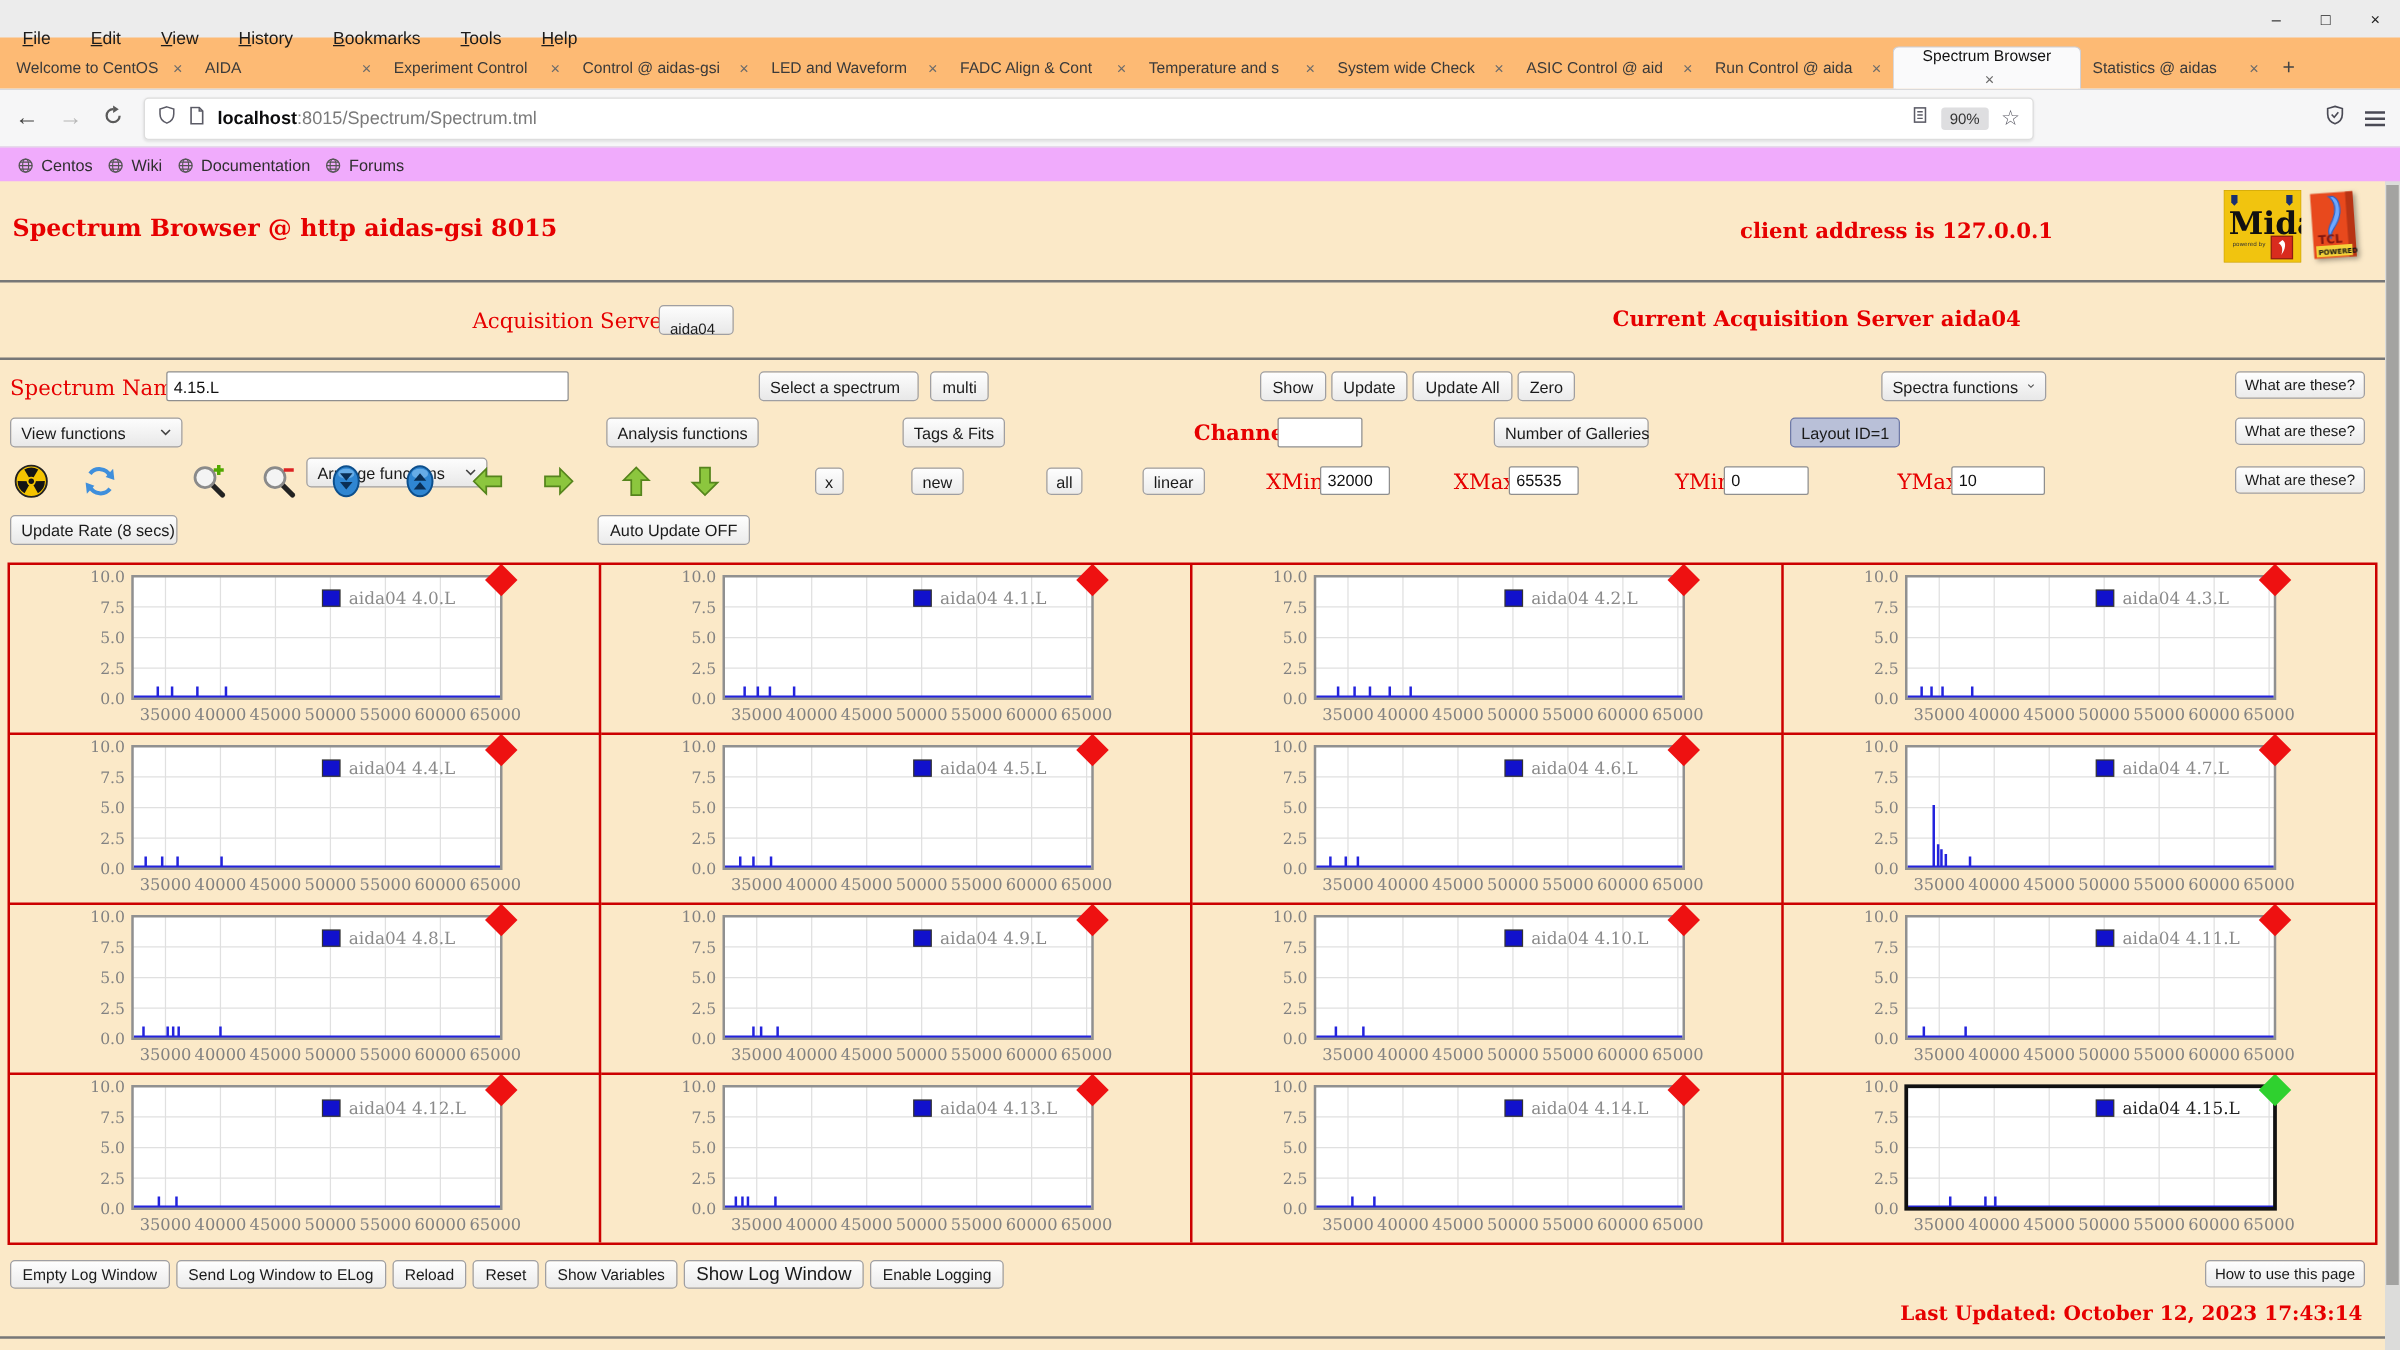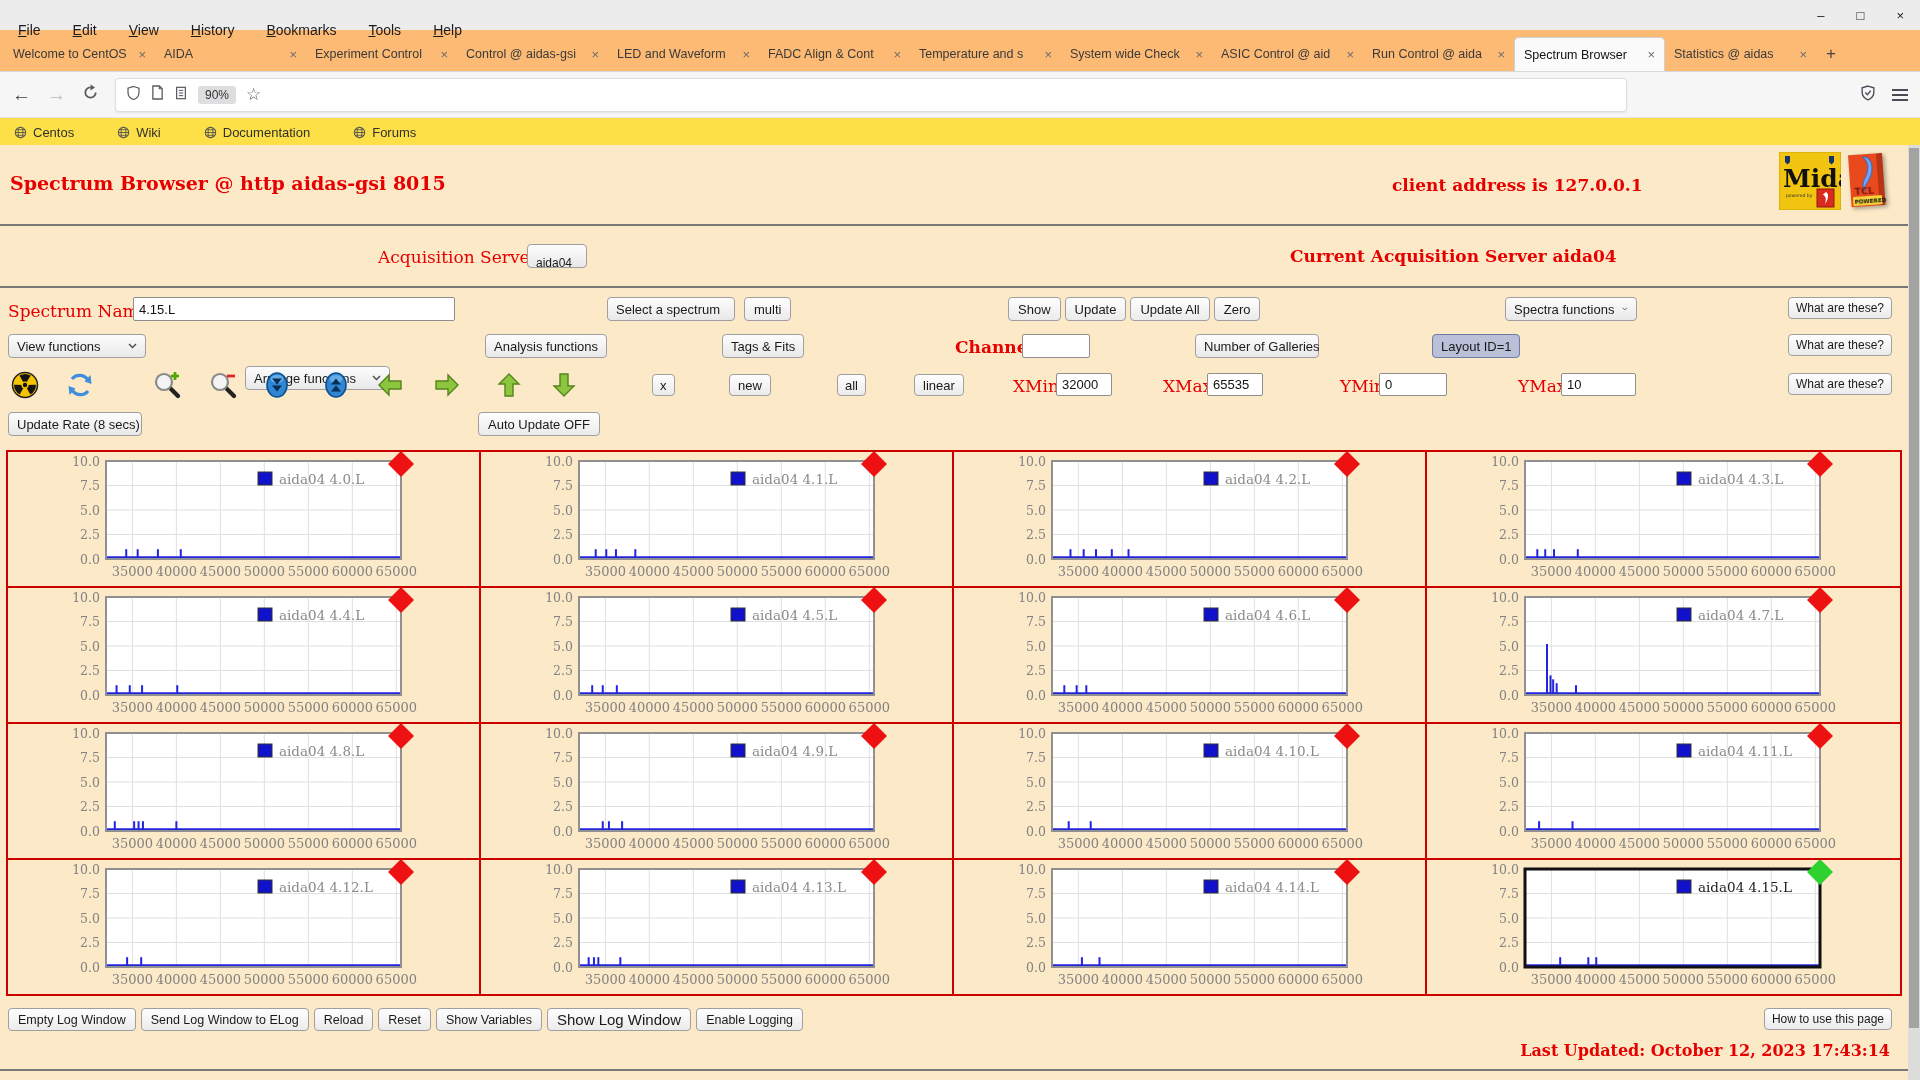--- a/index.html
+++ b/index.html
@@ -9,39 +9,39 @@
   .menubar{height:30px;display:flex;align-items:center;gap:32px;padding-left:18px;
     font-size:14px;color:#1b1b1b;position:relative;}
   .menu-item{display:inline-block;cursor:default;}
   .menu-item::first-letter{text-decoration:underline;}
   .win-controls{position:absolute;right:16px;top:0;height:30px;display:flex;gap:32px;
     align-items:center;font-size:13px;color:#222;}
   .tabbar{height:41px;display:flex;align-items:flex-end;padding:0 4px;background:#fdba74;}
   .tab{width:151px;height:34px;box-sizing:border-box;display:flex;align-items:center;
     padding:0 9px;font-size:12.5px;color:#3a3a3a;}
   .tab.active{background:#fafafb;border:1px solid #cfcfd4;border-bottom:none;
-    border-radius:5px 5px 0 0;color:#111;}
+    border-radius:5px 5px 0 0;color:#111;flex-direction:column;}
   .tab-title{flex:1;overflow:hidden;white-space:nowrap;}
   .tab-close{color:#6b6b6b;font-size:13px;margin-left:4px;}
   .newtab{width:30px;height:34px;display:flex;align-items:center;justify-content:center;
     font-size:17px;color:#444;}
   .navbar{height:45px;display:flex;align-items:center;padding:0 12px;gap:16px;
     background:#f6f6f7;border-top:1px solid #d9d9db;}
   .navglyph{font-size:19px;color:#404040;}
   .navglyph.disabled{color:#b8b8b8;}
   .urlbar{width:1490px;height:32px;background:#fff;border:1px solid #ddd;border-radius:4px;
     display:flex;align-items:center;padding:0 10px;gap:10px;box-shadow:0 1px 2px rgba(0,0,0,.08);}
   .urltext{flex:1;font-size:14.5px;color:#0c0c0d;white-space:nowrap;overflow:hidden;}
   .urltext .dim{color:#7a7a7a;}
   .zoombadge{background:#dedee0;border-radius:3px;padding:2px 7px;font-size:12px;color:#333;}
   .star{font-size:17px;color:#5b5b66;}
   .hamburger{display:inline-flex;flex-direction:column;gap:3px;}
   .hamburger span{display:block;width:16px;height:2px;background:#4a4a55;}
-  .bookmarksbar{height:28px;display:flex;align-items:center;gap:43px;padding-left:14px;
-    font-size:13px;color:#2f2f2f;background:#fde047;border-top:1px solid #e3e3e5;
+  .bookmarksbar{height:28px;display:flex;align-items:center;gap:12px;padding-left:14px;
+    font-size:13px;color:#2f2f2f;background:#f0abfc;border-top:1px solid #e3e3e5;
     border-bottom:1px solid #cfcfcf;}
   .bookmark{display:inline-flex;align-items:center;gap:6px;}
   
   .content{position:absolute;top:145px;left:0;width:1908px;height:935px;background:#fbe9c8;}
   .rule{position:absolute;left:0;width:1908px;height:2px;background:#777;}
   .pagetitle{position:absolute;left:10px;top:27px;font-family:"DejaVu Serif",serif;
     font-weight:bold;font-size:19px;color:#e60000;}
   .clientaddr{position:absolute;left:1392px;top:30px;font-family:"DejaVu Serif",serif;
     font-weight:bold;font-size:17px;color:#e60000;}
   .logos{position:absolute;right:20px;top:7px;display:flex;gap:7px;align-items:flex-start;}
@@ -164,20 +164,21 @@
         <svg width="15" height="16" viewBox="0 0 18 18">
             <path d="M9,1.2 L15.6,3.2 V8 C15.6,12.4 12.9,15.4 9,16.8 C5.1,15.4 2.4,12.4 2.4,8 V3.2 Z" fill="none" stroke="#5b5b66" stroke-width="1.5"></path>
           </svg>
       </span>
       <span>
         <svg width="13" height="15" viewBox="0 0 14 16">
             <path d="M2,1 h7 l3,3 v11 h-10 z" fill="none" stroke="#5b5b66" stroke-width="1.4"></path>
             <path d="M9,1 v3 h3" fill="none" stroke="#5b5b66" stroke-width="1.2"></path>
           </svg>
       </span>
+      <span class="urltext"><b>localhost</b><span class="dim">:8015/Spectrum/Spectrum.tml</span></span>
       <span>
         <svg width="14" height="14" viewBox="0 0 16 16">
             <rect x="3" y="1.5" width="10" height="13" fill="none" stroke="#5b5b66" stroke-width="1.4"></rect>
             <line x1="5.5" y1="5" x2="10.5" y2="5" stroke="#5b5b66" stroke-width="1.2"></line>
             <line x1="5.5" y1="8" x2="10.5" y2="8" stroke="#5b5b66" stroke-width="1.2"></line>
             <line x1="5.5" y1="11" x2="10.5" y2="11" stroke="#5b5b66" stroke-width="1.2"></line>
           </svg>
       </span>
       <span class="zoombadge">90%</span>
       <span class="star">☆</span>

